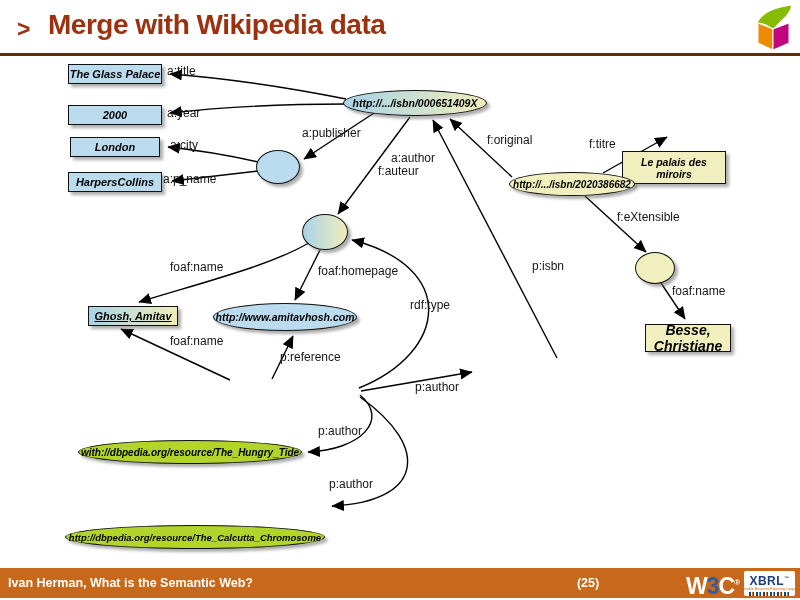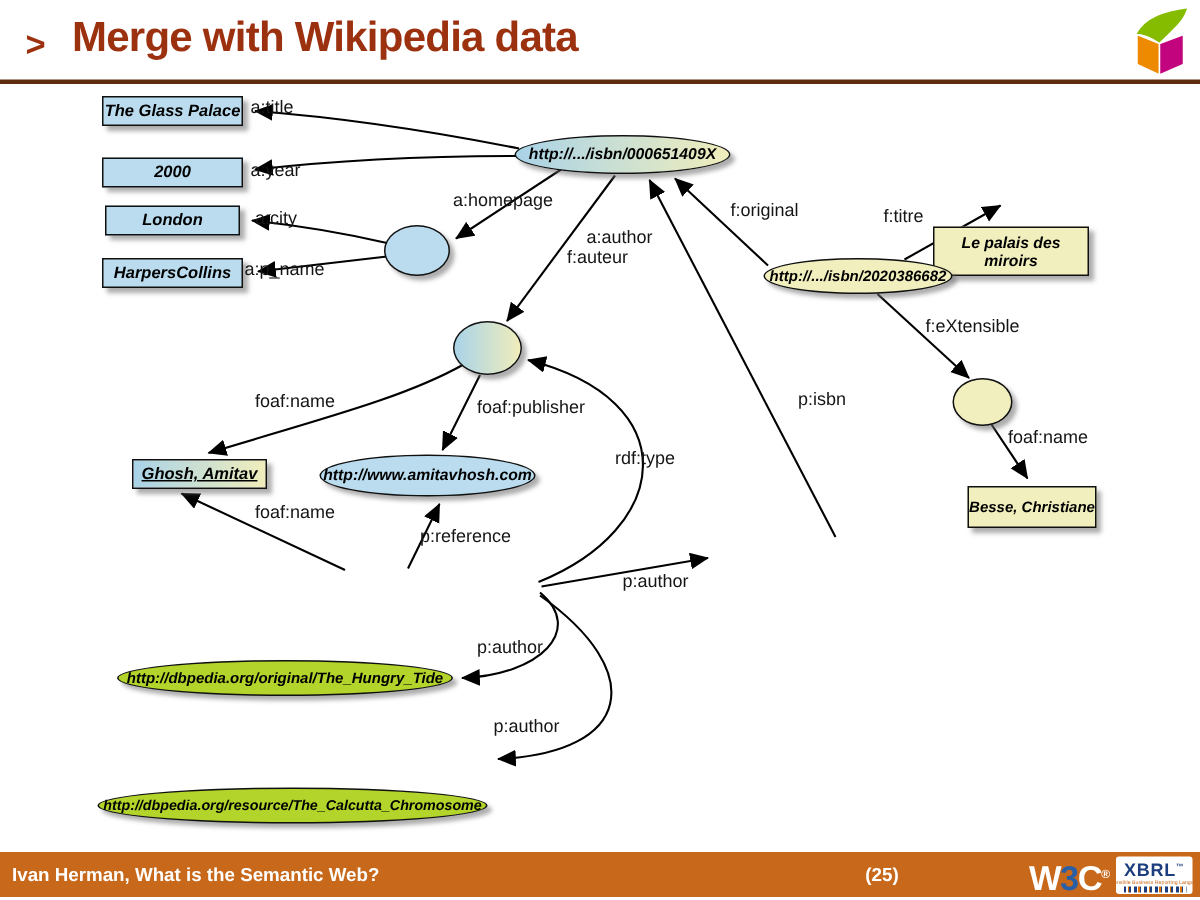--- a/index.html
+++ b/index.html
@@ -31,21 +31,21 @@
   #n-glass  {left:68px; top:8px;  width:94px; height:20px;}
   #n-2000   {left:68px; top:49px; width:94px; height:20px;}
   #n-london {left:70px; top:81px; width:90px; height:20px;}
   #n-harpers{left:68px; top:116px;width:94px; height:20px;text-align:center;}
   #n-isbn1  {left:343px;top:34px; width:144px;height:26px;font-size:10.5px;}
   #n-b1     {left:256px;top:94px; width:44px; height:34px;}
   #n-b2     {left:302px;top:158px;width:46px; height:36px;}
   #n-palais {left:622px;top:58px; width:104px;height:33px;font-size:10.5px;margin-top:37px;}
   #n-isbn2  {left:509px;top:116px;width:126px;height:24px;font-size:10px;}
   #n-b3     {left:635px;top:196px;width:40px; height:32px;}
-  #n-besse  {left:645px;top:268px;width:86px; height:28px;font-size:10px;}
+  #n-besse  {left:645px;top:268px;width:86px; height:28px;font-size:14px;}
   #n-ghosh  {left:88px; top:250px;width:90px; height:20px;text-decoration:underline;}
   #n-home   {left:213px;top:247px;width:144px;height:28px;font-size:10.5px;}
   #n-amitav {left:134px;top:323px;width:226px;height:26px;}
   #n-gp     {left:477px;top:302px;width:230px;height:26px;}
   #n-ht     {left:78px; top:384px;width:224px;height:24px;}
   #n-cc     {left:65px; top:437px;width:260px;height:24px;font-size:9.5px;margin-top:32px;}
 
   
   #l0 {left:167px;top:8px;}   #l1 {left:167px;top:50px;}
   #l2 {left:170px;top:82px;}  #l3 {left:163px;top:116px;}
@@ -125,40 +125,40 @@
     <div class="node f-blue" id="n-2000">2000</div>
     <div class="node f-blue" id="n-london">London</div>
     <div class="node f-blue" id="n-harpers">HarpersCollins</div>
     <div class="node f-yellow" id="n-palais">Le palais des miroirs</div>
     <div class="node f-yellow" id="n-besse">Besse, Christiane</div>
     <div class="node f-grad" id="n-ghosh">Ghosh, Amitav</div>
 
     <div class="node ell f-grad" id="n-isbn1">http://.../isbn/000651409X</div>
     <div class="node ell f-yellow" id="n-isbn2">http://.../isbn/2020386682</div>
     <div class="node ell f-blue" id="n-home">http://www.amitavhosh.com</div>
-    <div class="node ell f-green" id="n-ht">http://dbpedia.org/original/The_Hungry_Tide</div>
+    <div class="node ell f-green" id="n-ht">with://dbpedia.org/resource/The_Hungry_Tide</div>
     <div class="node ell f-green" id="n-cc">http://dbpedia.org/resource/The_Calcutta_Chromosome</div>
 
     <div class="node ell f-blue" id="n-b1"></div>
     <div class="node ell f-grad" id="n-b2"></div>
     <div class="node ell f-yellow" id="n-b3"></div>
 
     <span class="elabel" id="l0">a:title</span>
     <span class="elabel" id="l1">a:year</span>
     <span class="elabel" id="l2">a:city</span>
     <span class="elabel" id="l3">a:p_name</span>
-    <span class="elabel" id="l4">a:homepage</span>
+    <span class="elabel" id="l4">a:publisher</span>
     <span class="elabel" id="l5">a:author</span>
     <span class="elabel" id="l6">f:auteur</span>
     <span class="elabel" id="l7">f:original</span>
     <span class="elabel" id="l8">f:titre</span>
     <span class="elabel" id="l9">f:eXtensible</span>
     <span class="elabel" id="l10">foaf:name</span>
     <span class="elabel" id="l11">foaf:name</span>
-    <span class="elabel" id="l12">foaf:publisher</span>
+    <span class="elabel" id="l12">foaf:homepage</span>
     <span class="elabel" id="l13">foaf:name</span>
     <span class="elabel" id="l14">p:reference</span>
     <span class="elabel" id="l15">rdf:type</span>
     <span class="elabel" id="l16">p:isbn</span>
     <span class="elabel" id="l17">p:author</span>
     <span class="elabel" id="l18">p:author</span>
     <span class="elabel" id="l19">p:author</span>
   </div>
 
   <div class="footer">

